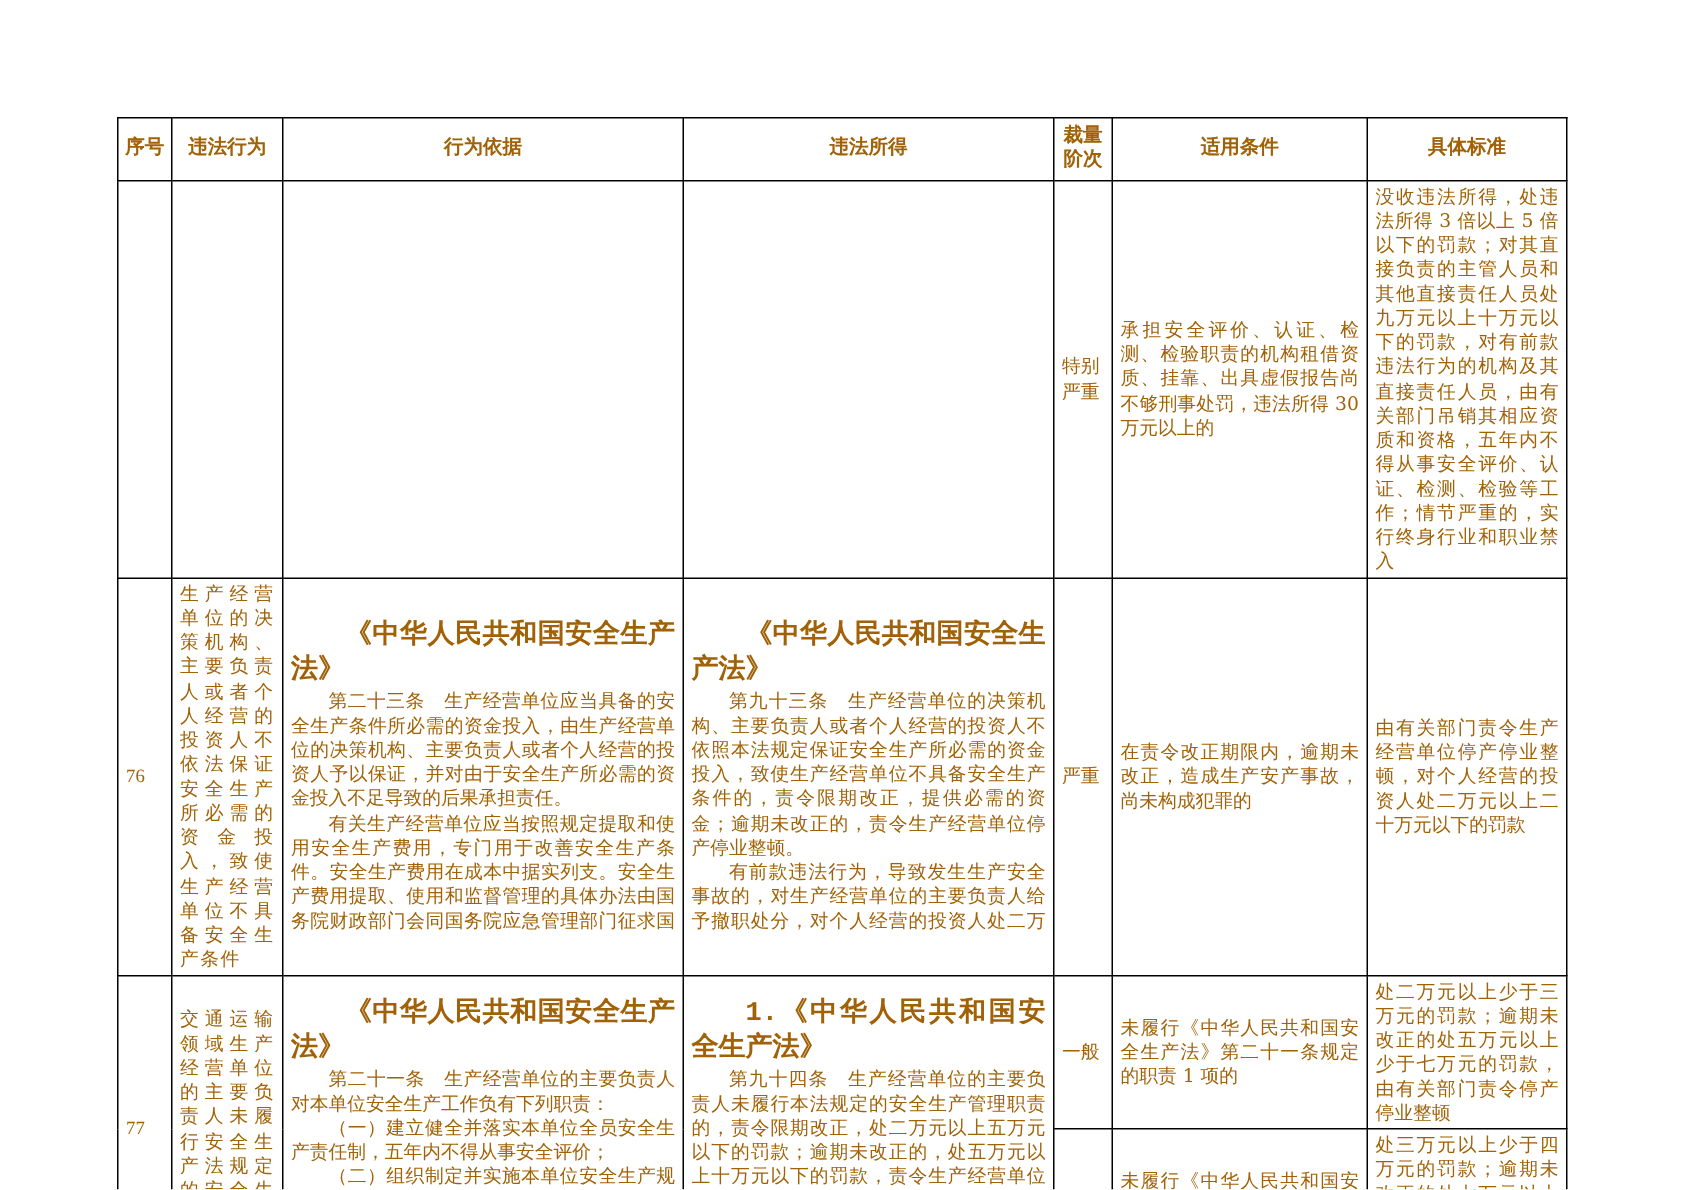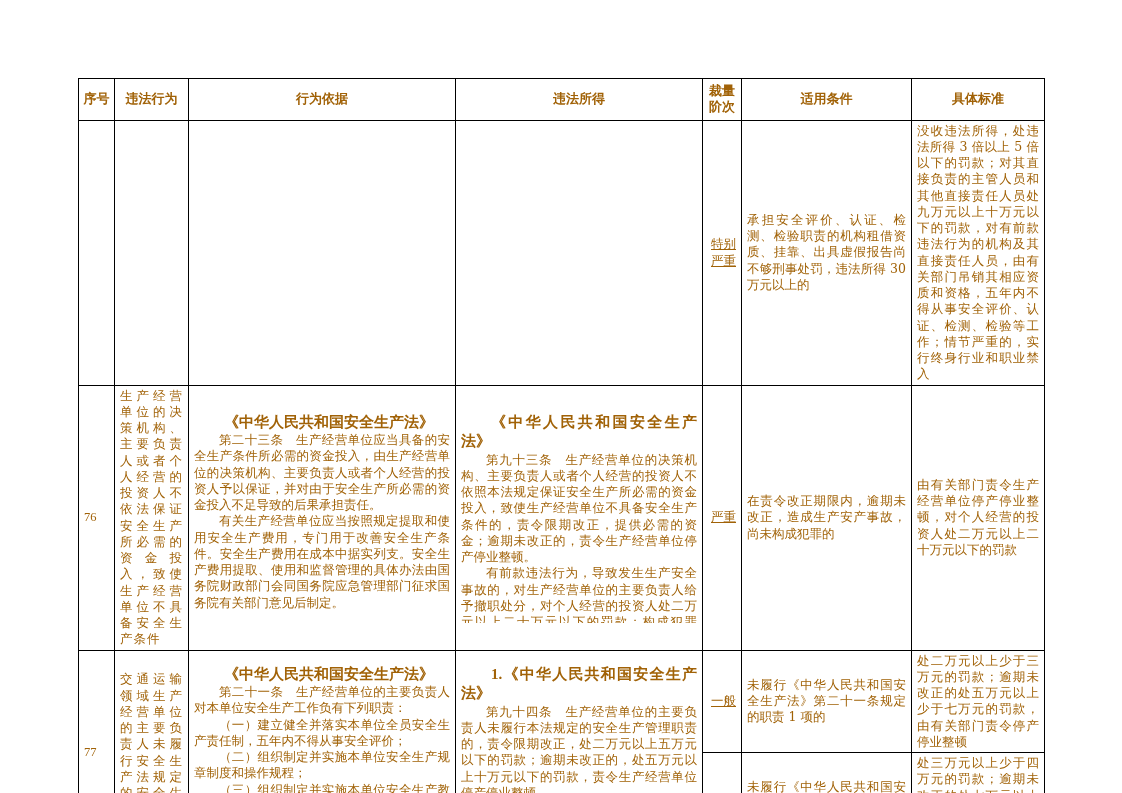--- a/index.html
+++ b/index.html
@@ -17,22 +17,22 @@
     font-size:12.5px;line-height:1.3;padding:2px 5px;
     word-break:break-all;overflow:hidden;
   }
   table.law th{
     font-weight:bold;text-align:center;font-size:13px;line-height:1.25;padding:4px 2px;
   }
   .c-seq{text-align:left;font-family:"Liberation Serif",serif;font-size:13px;margin-top:12px;}
   .c-behavior{text-align:justify;line-height:1.12;padding:2px 4px;letter-spacing:1px;}
   .c-basis{vertical-align:top;text-align:justify;padding:2px 6px;line-height:1.3;}
   .c-basis p{margin:0;text-indent:2em;}
-  .c-basis p.law-title{font-weight:bold;font-family:Liberation Serif, serif;font-size:15px;}
-  .c-level{text-align:right;line-height:1.4;padding:2px 3px;text-decoration:underline;}
+  .c-basis p.law-title{font-weight:bold;font-family:Liberation Mono, monospace;font-size:18px;}
+  .c-level{text-align:left;line-height:1.4;padding:2px 3px;}
   .c-cond{text-align:justify;padding:4px 8px;line-height:1.45;}
   .c-std{text-align:justify;padding:4px 5px;line-height:1.38;}
   .clip{overflow:hidden;}
   .clip-r76{height:210px;}
   .clip-r77{height:176px;}
   .pagenum{
     position:absolute;left:0;right:0;top:726px;text-align:center;
     font-family:"Liberation Serif",serif;font-size:14px;
   }
 </style>

